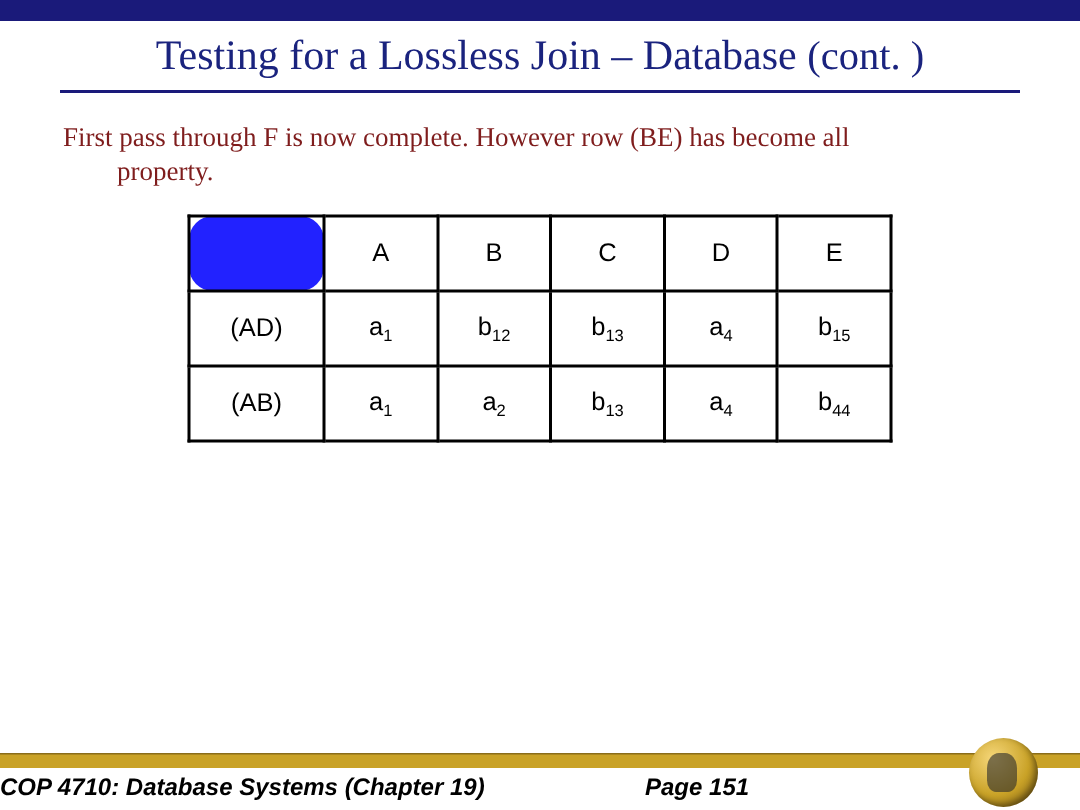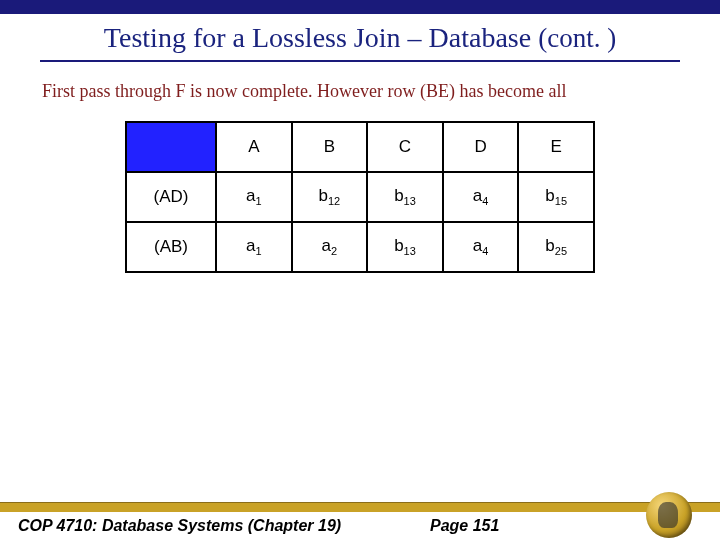--- a/index.html
+++ b/index.html
@@ -57,20 +57,21 @@
     border: 2px solid #000;
     height: 50px;
     text-align: center;
     vertical-align: middle;
     font-family: Arial, Helvetica, sans-serif;
     font-size: 17px;
     background: #fff;
   }
   td.rowhead {
     width: 90px;
+    border-radius: 16px;
   }
   td.colhead {
     font-weight: normal;
   }
   td.bluecell {
     background: #2222ff;
   }
   sub {
     font-size: 11px;
     vertical-align: sub;
@@ -93,21 +94,21 @@
     display: flex;
     align-items: center;
     height: 28px;
     font-family: Arial, Helvetica, sans-serif;
     font-style: italic;
     font-weight: bold;
     font-size: 16px;
     position: relative;
   }
   .footleft {
-    padding-left: 18px;
+    padding-left: 0;
   }
   .footpage {
     position: absolute;
     left: 430px;
   }
   .logo {
     position: absolute;
     right: 28px;
     bottom: 2px;
     width: 46px;
@@ -131,20 +132,21 @@
 
 <div class="topbar"></div>
 
 <h1 class="title">
   <span>Testing for a Lossless Join – Database </span><span class="cont">(cont. )</span>
 </h1>
 <div class="underline"></div>
 
 <p class="bodytext">
   <span>First pass through F is now complete.  However row (BE) has become all</span>
+  <span class="indent">property.</span>
 </p>
 
 <div class="table-wrap">
   <table>
     <tbody>
         <tr>
       <td class="bluecell rowhead"></td>
       <td class="colhead">A</td>
       <td class="colhead">B</td>
       <td class="colhead">C</td>
@@ -160,21 +162,21 @@
           <td><span>b</span><sub>13</sub></td>
           <td><span>a</span><sub>4</sub></td>
           <td><span>b</span><sub>15</sub></td>
         </tr>
         <tr>
           <td class="rowhead">(AB)</td>
           <td><span>a</span><sub>1</sub></td>
           <td><span>a</span><sub>2</sub></td>
           <td><span>b</span><sub>13</sub></td>
           <td><span>a</span><sub>4</sub></td>
-          <td><span>b</span><sub>25</sub></td>
+          <td><span>b</span><sub>44</sub></td>
         </tr>
       </tbody>
   </table>
 </div>
 
 <div class="footer">
   <div class="goldbar"></div>
   <div class="footline">
     <span class="footleft">COP 4710: Database Systems  (Chapter 19)</span>
     <span class="footpage">Page 151</span>

